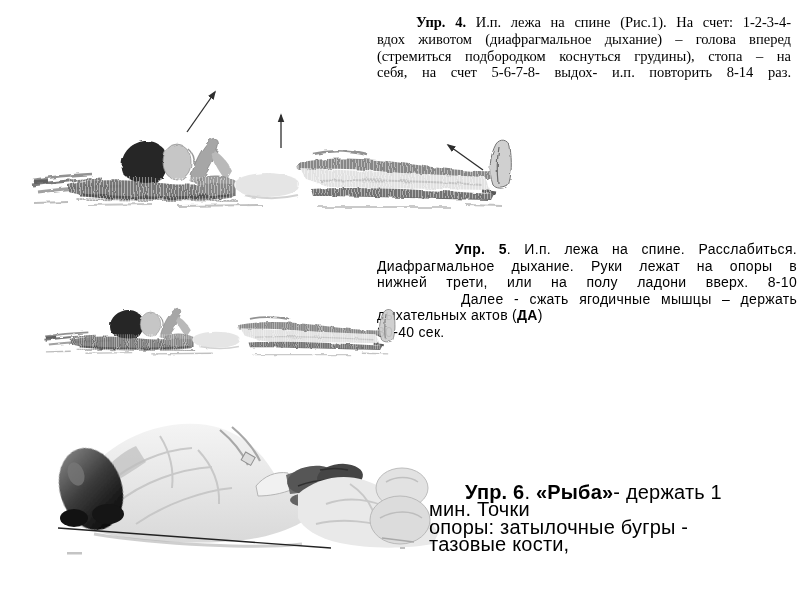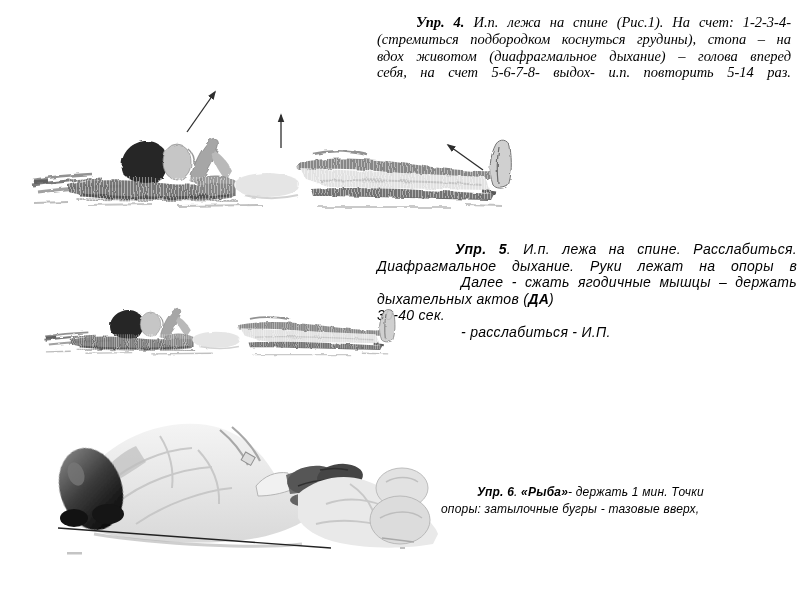--- a/index.html
+++ b/index.html
@@ -3,44 +3,44 @@
 <meta charset="utf-8">
 <style>
   html,body{margin:0;padding:0;background:#ffffff;}
   .slide{position:relative;width:800px;height:600px;background:#fff;overflow:hidden;
          font-family:"Liberation Sans",sans-serif;color:#000;}
   
   .tb{position:absolute;}
   .tb4{left:377px;top:14px;width:414px;font-family:"Liberation Serif",serif;
        font-size:14.5px;line-height:16.8px;}
   .tb5{left:377px;top:241px;width:420px;font-size:14px;line-height:16.6px;letter-spacing:0.3px;}
-  .tb6{left:429px;top:484px;width:330px;font-size:12px;line-height:17.3px;letter-spacing:0.2px;margin-left:12px;}
-  .ln{text-align:left;font-style:italic;}
+  .tb6{left:429px;top:484px;width:330px;font-size:20px;line-height:17.3px;letter-spacing:0.2px;}
+  .ln{text-align:left;}
   .jl{text-align:justify;text-align-last:justify;}
   .ind39{text-indent:39px;}
   .ind78{text-indent:78px;}
   .ind84{text-indent:84px;}
   .ind36{text-indent:36px;}
   .ln b{font-weight:bold;}
   
   .fig{position:absolute;}
   .fig1{left:25px;top:84px;}
   .fig2{left:43px;top:306px;}
   .fig3{left:50px;top:422px;}
 </style>
 </head>
 <body>
 
 <div class="slide">
 
   <div class="tb tb4">
     <div class="ln jl ind39"><b>Упр. 4.</b><span> И.п. лежа на спине (Рис.1). На счет: 1-2-3-4-</span></div>
+    <div class="ln jl"><span>вдох животом (диафрагмальное дыхание) – голова вперед</span></div>
     <div class="ln jl"><span>(стремиться подбородком коснуться грудины), стопа – на</span></div>
-    <div class="ln jl"><span>вдох животом (диафрагмальное дыхание) – голова вперед</span></div>
-    <div class="ln jl"><span>себя, на счет 5-6-7-8- выдох- и.п. повторить 5-14 раз.</span></div>
+    <div class="ln jl"><span>себя, на счет 5-6-7-8- выдох- и.п. повторить 8-14 раз.</span></div>
   </div>
 
   <svg class="fig fig1" width="500" height="132" viewBox="0 0 500 132" aria-hidden="true">
     <defs>
       <filter id="rough" x="-6%" y="-12%" width="112%" height="130%">
         <feTurbulence type="fractalNoise" baseFrequency="0.09 0.13" numOctaves="2" seed="7" result="n"></feTurbulence>
         <feDisplacementMap in="SourceGraphic" in2="n" scale="4"></feDisplacementMap>
       </filter>
       <pattern id="vl" width="3" height="10" patternUnits="userSpaceOnUse">
         <path d="M1.5,0 V10" stroke="rgba(255,255,255,0.45)" stroke-width="1.2"></path>
@@ -97,24 +97,24 @@
     <g stroke="#2e2e2e" stroke-width="1.3">
       <path d="M162,48 L190,8" marker-end="url(#ah)"></path>
       <path d="M256,64 L256,31" marker-end="url(#ah)"></path>
       <path d="M458,86 L423,61" marker-end="url(#ah)"></path>
     </g>
   </svg>
 
   <div class="tb tb5">
     <div class="ln jl ind78"><b>Упр. 5</b><span>. И.п. лежа на спине. Расслабиться.</span></div>
     <div class="ln jl"><span>Диафрагмальное дыхание. Руки лежат на опоры в</span></div>
+    <div class="ln jl"><span>нижней трети, или на полу ладони вверх. 8-10</span></div>
     <div class="ln jl ind84"><span>Далее - сжать ягодичные мышцы – держать</span></div>
     <div class="ln"><span>дыхательных актов (</span><b>ДА</b><span>)</span></div>
     <div class="ln"><span>30-40 сек.</span></div>
-    <div class="ln ind84"><span>- расслабиться - И.П.</span></div>
   </div>
 
   <svg class="fig fig2" width="362" height="54" viewBox="0 0 362 54" aria-hidden="true">
     <use href="#sketch" x="0" y="0" width="362" height="54"></use>
   </svg>
 
   <svg class="fig fig3" width="400" height="152" viewBox="0 0 400 152" aria-hidden="true">
     <defs>
       <filter id="soft">
           <feGaussianBlur stdDeviation="0.7"></feGaussianBlur>
@@ -182,16 +182,16 @@
 
       <path d="M8,106 L281,126" stroke="#222222" stroke-width="1.3"></path>
 
       <rect x="17" y="130" width="15" height="2.5" fill="#c4c4c4"></rect>
       <rect x="350" y="125" width="5" height="2" fill="#c0c0c0"></rect>
     </g>
   </svg>
 
   <div class="tb tb6">
     <div class="ln ind36"><b>Упр. 6</b><span>. </span><b>«Рыба»</b><span>- держать 1 мин. Точки</span></div>
-    <div class="ln"><span>опоры:  затылочные бугры - тазовые вверх,</span></div>
+    <div class="ln"><span>опоры:  затылочные бугры - тазовые кости,</span></div>
   </div>
 
 </div>
 
 </body></html>

